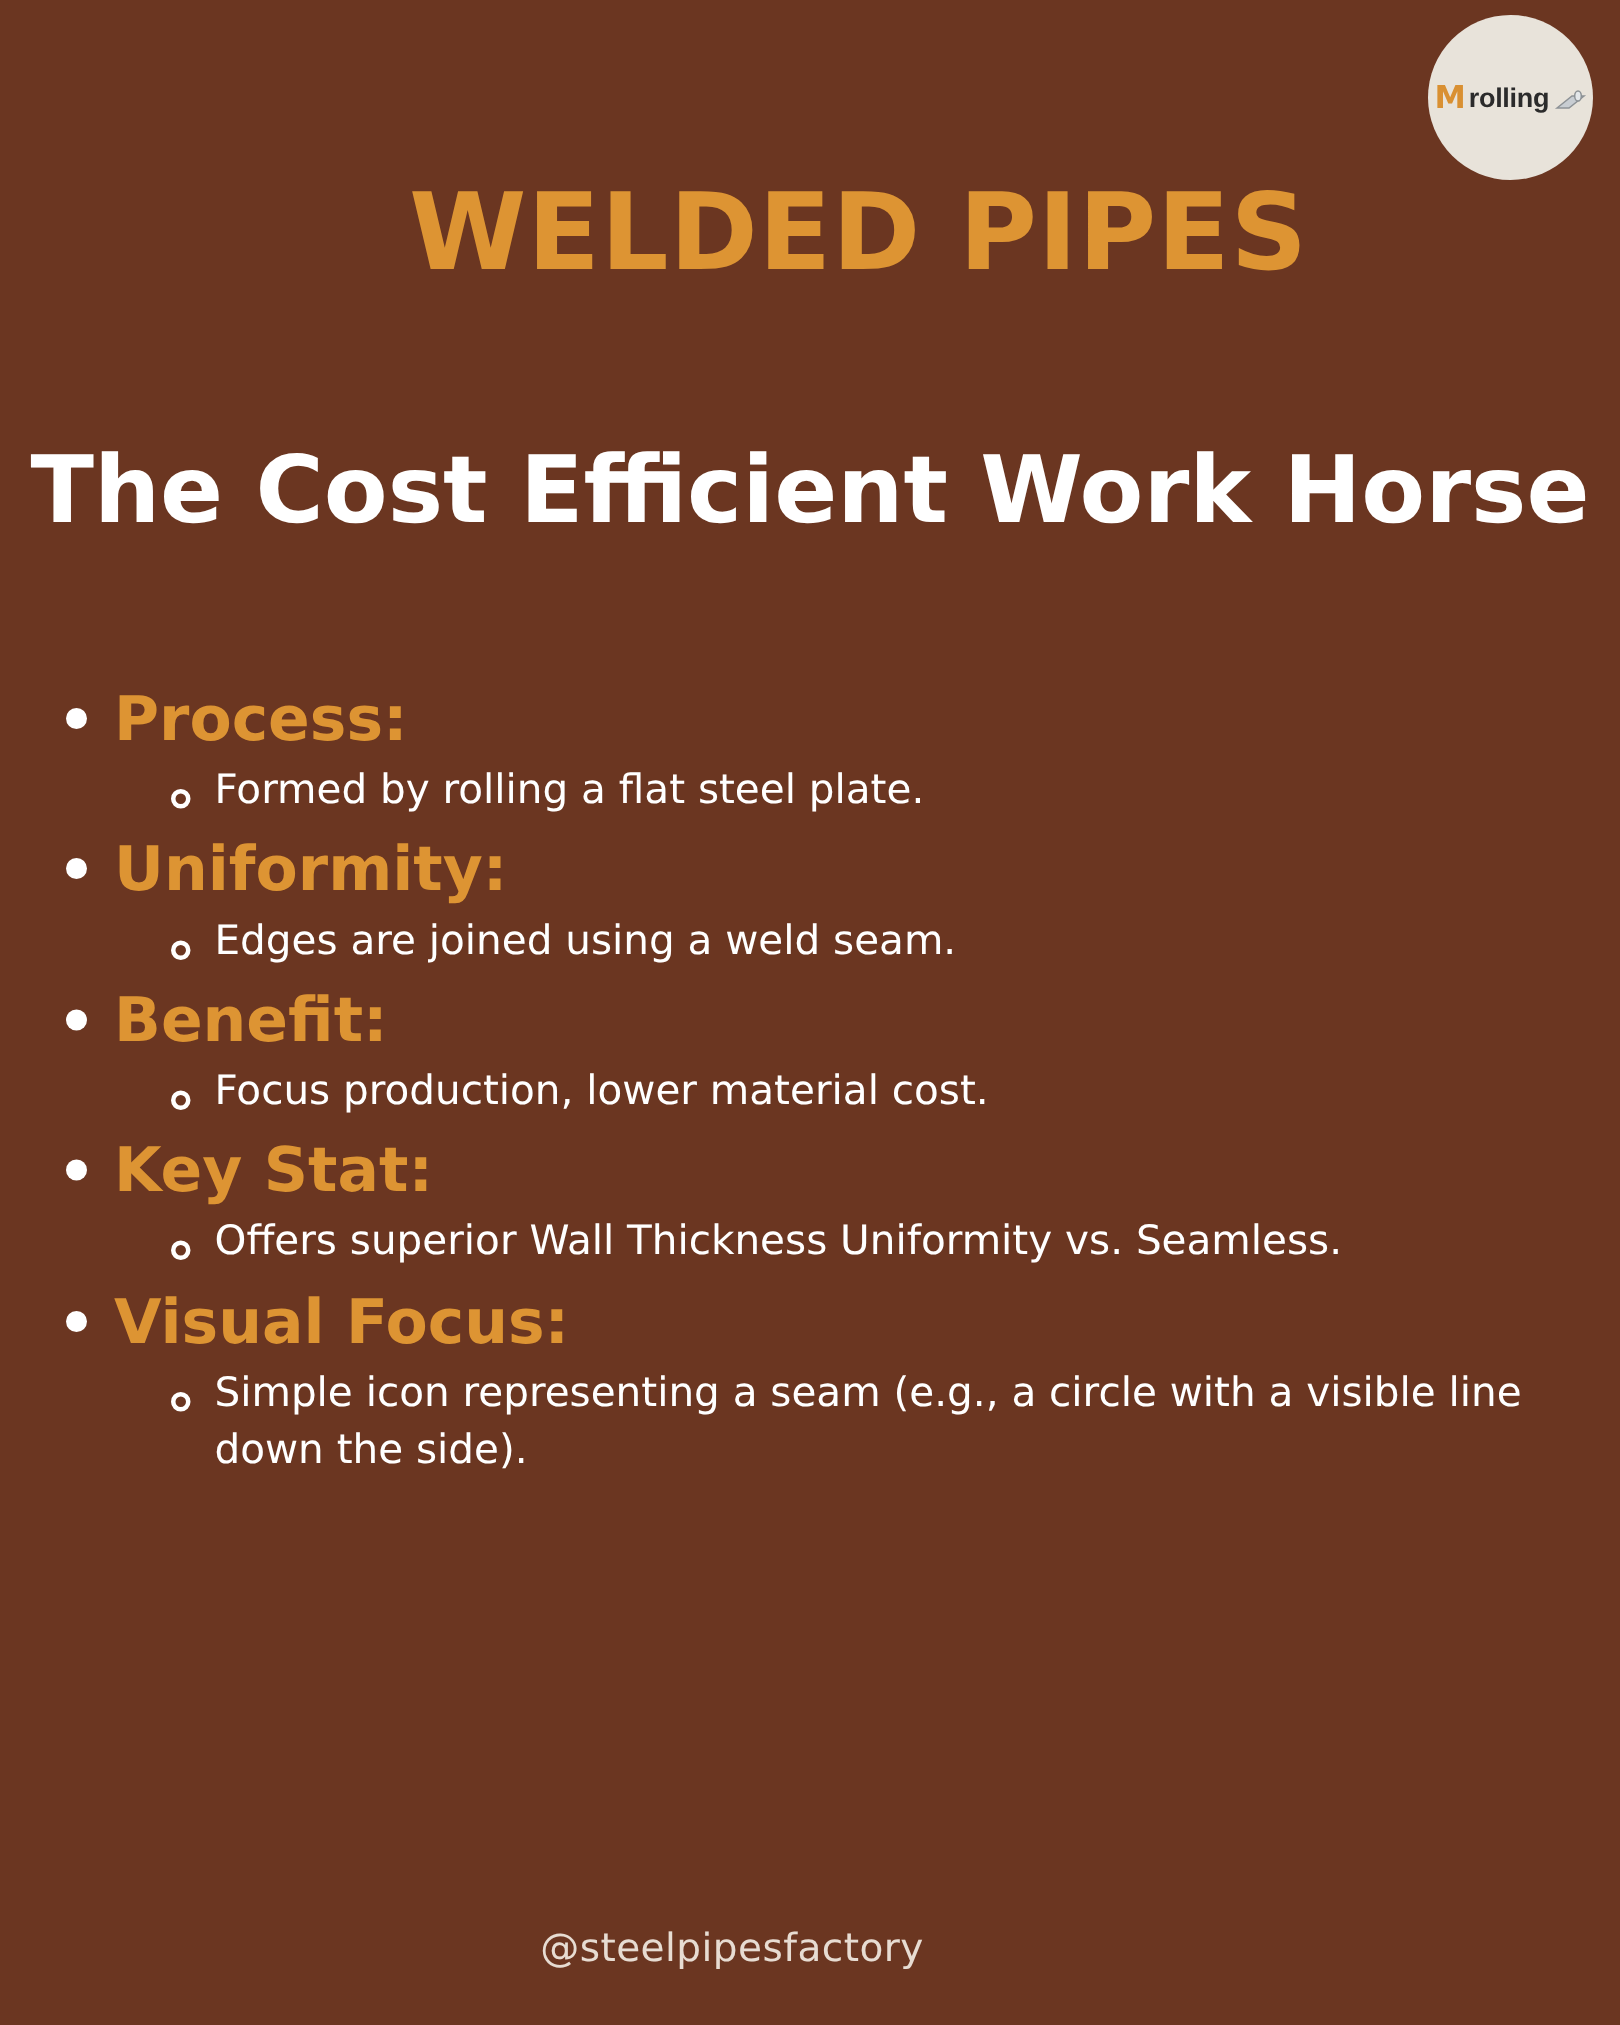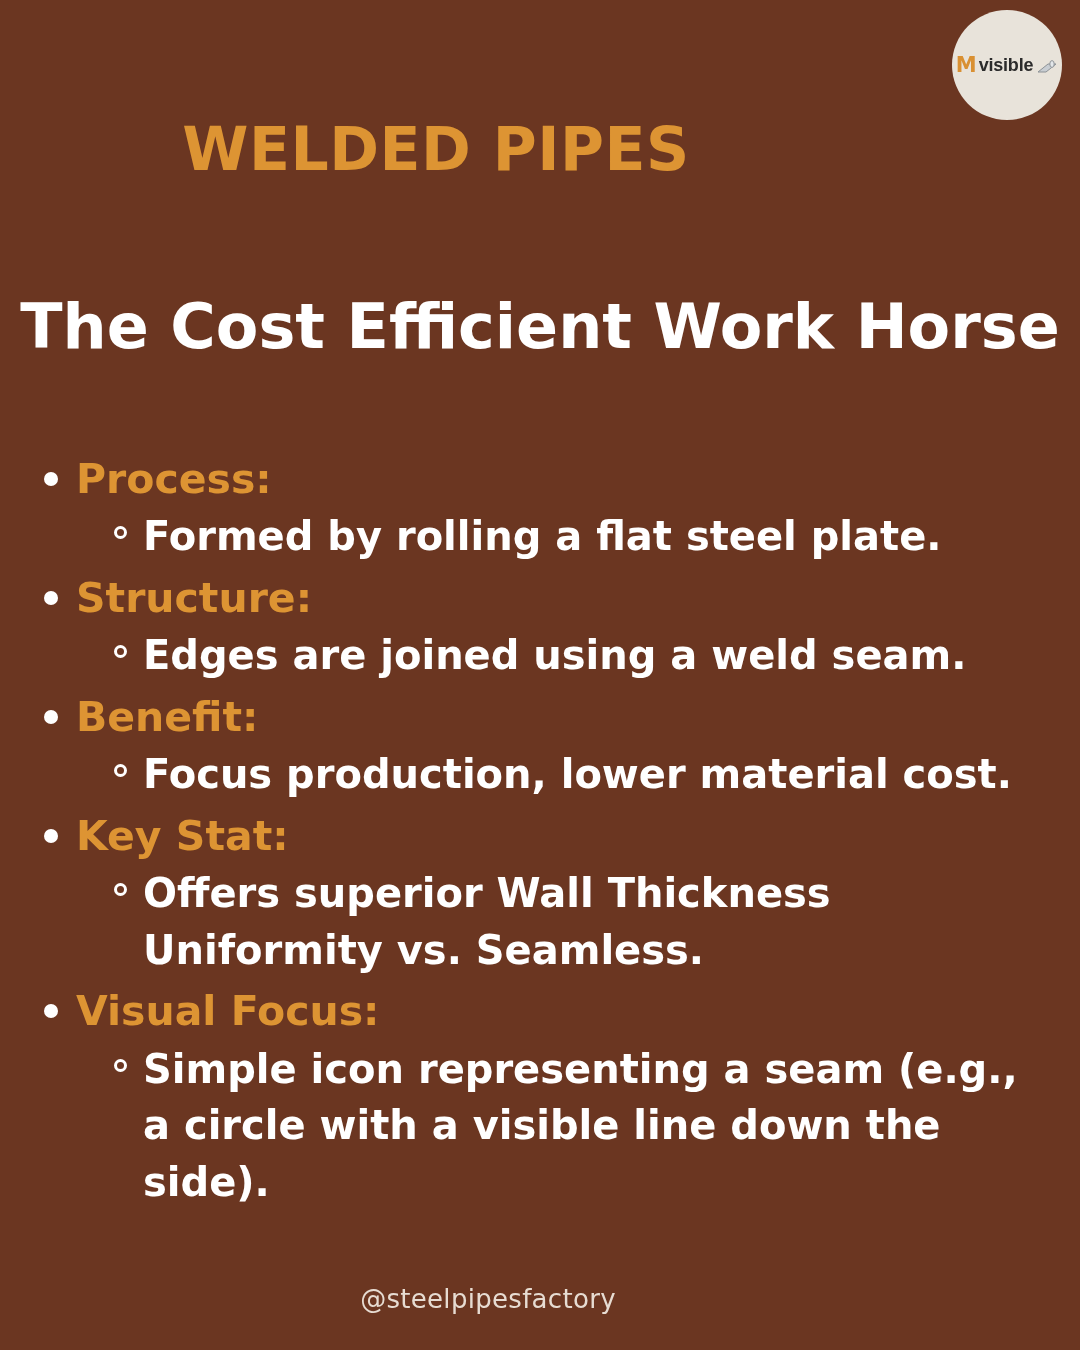--- a/index.html
+++ b/index.html
@@ -62,23 +62,23 @@
     position: relative;
     top: 3px;
   }
 
   
   .title-main {
     position: absolute;
     top: 118px;
     left: 0;
     width: 872px;
-    text-align: center;
+    text-align: right;
     color: #dd9433;
-    font-size: 60px;
+    font-size: 71px;
     font-weight: bold;
     letter-spacing: 0.5px;
     line-height: 1.05;
     font-family: "DejaVu Sans", sans-serif;
   }
   .title-sub {
     position: absolute;
     top: 268px;
     left: 0;
     width: 1080px;
@@ -140,22 +140,22 @@
     height: 13px;
     border-radius: 50%;
     border: 3px solid #ffffff;
     box-sizing: border-box;
     background: transparent;
     flex: 0 0 auto;
     margin-top: 18px;
   }
   .lvl2-text {
     color: #ffffff;
-    font-size: 40px;
-    font-weight: bold;
+    font-size: 27px;
+    font-weight: normal;
     line-height: 1.42;
     max-width: 890px;
     font-family: "DejaVu Sans", sans-serif;
   }
 
   
   .handle {
     position: absolute;
     bottom: 36px;
     left: 0;
@@ -168,21 +168,21 @@
   }
 </style>
 </head>
 <body>
 
 <div class="poster">
 
   <div class="logo-badge">
     <div class="logo-inner">
       <span class="logo-m">M</span>
-      <span class="logo-rest">visible</span>
+      <span class="logo-rest">rolling</span>
       <span class="logo-mark">
         <svg width="22" height="16" viewBox="0 0 22 16">
           <path d="M2 12 L12 4 L20 4 L10 12 Z" fill="#c8cdd2" stroke="#8d9296" stroke-width="1"></path>
           <ellipse cx="16" cy="4" rx="2.2" ry="3.4" fill="#e3e7ea" stroke="#8d9296" stroke-width="1"></ellipse>
         </svg>
       </span>
     </div>
   </div>
 
   <div class="title-main">WELDED PIPES</div>
@@ -198,21 +198,21 @@
         </div>
         <div class="lvl2-row">
           <span class="dot2"></span>
           <span class="lvl2-text">Formed by rolling a flat steel plate.</span>
         </div>
       </li>
 
       <li class="item">
         <div class="lvl1-row">
           <span class="dot1"></span>
-          <span class="lvl1-label">Structure:</span>
+          <span class="lvl1-label">Uniformity:</span>
         </div>
         <div class="lvl2-row">
           <span class="dot2"></span>
           <span class="lvl2-text">Edges are joined using a weld seam.</span>
         </div>
       </li>
 
       <li class="item">
         <div class="lvl1-row">
           <span class="dot1"></span>

